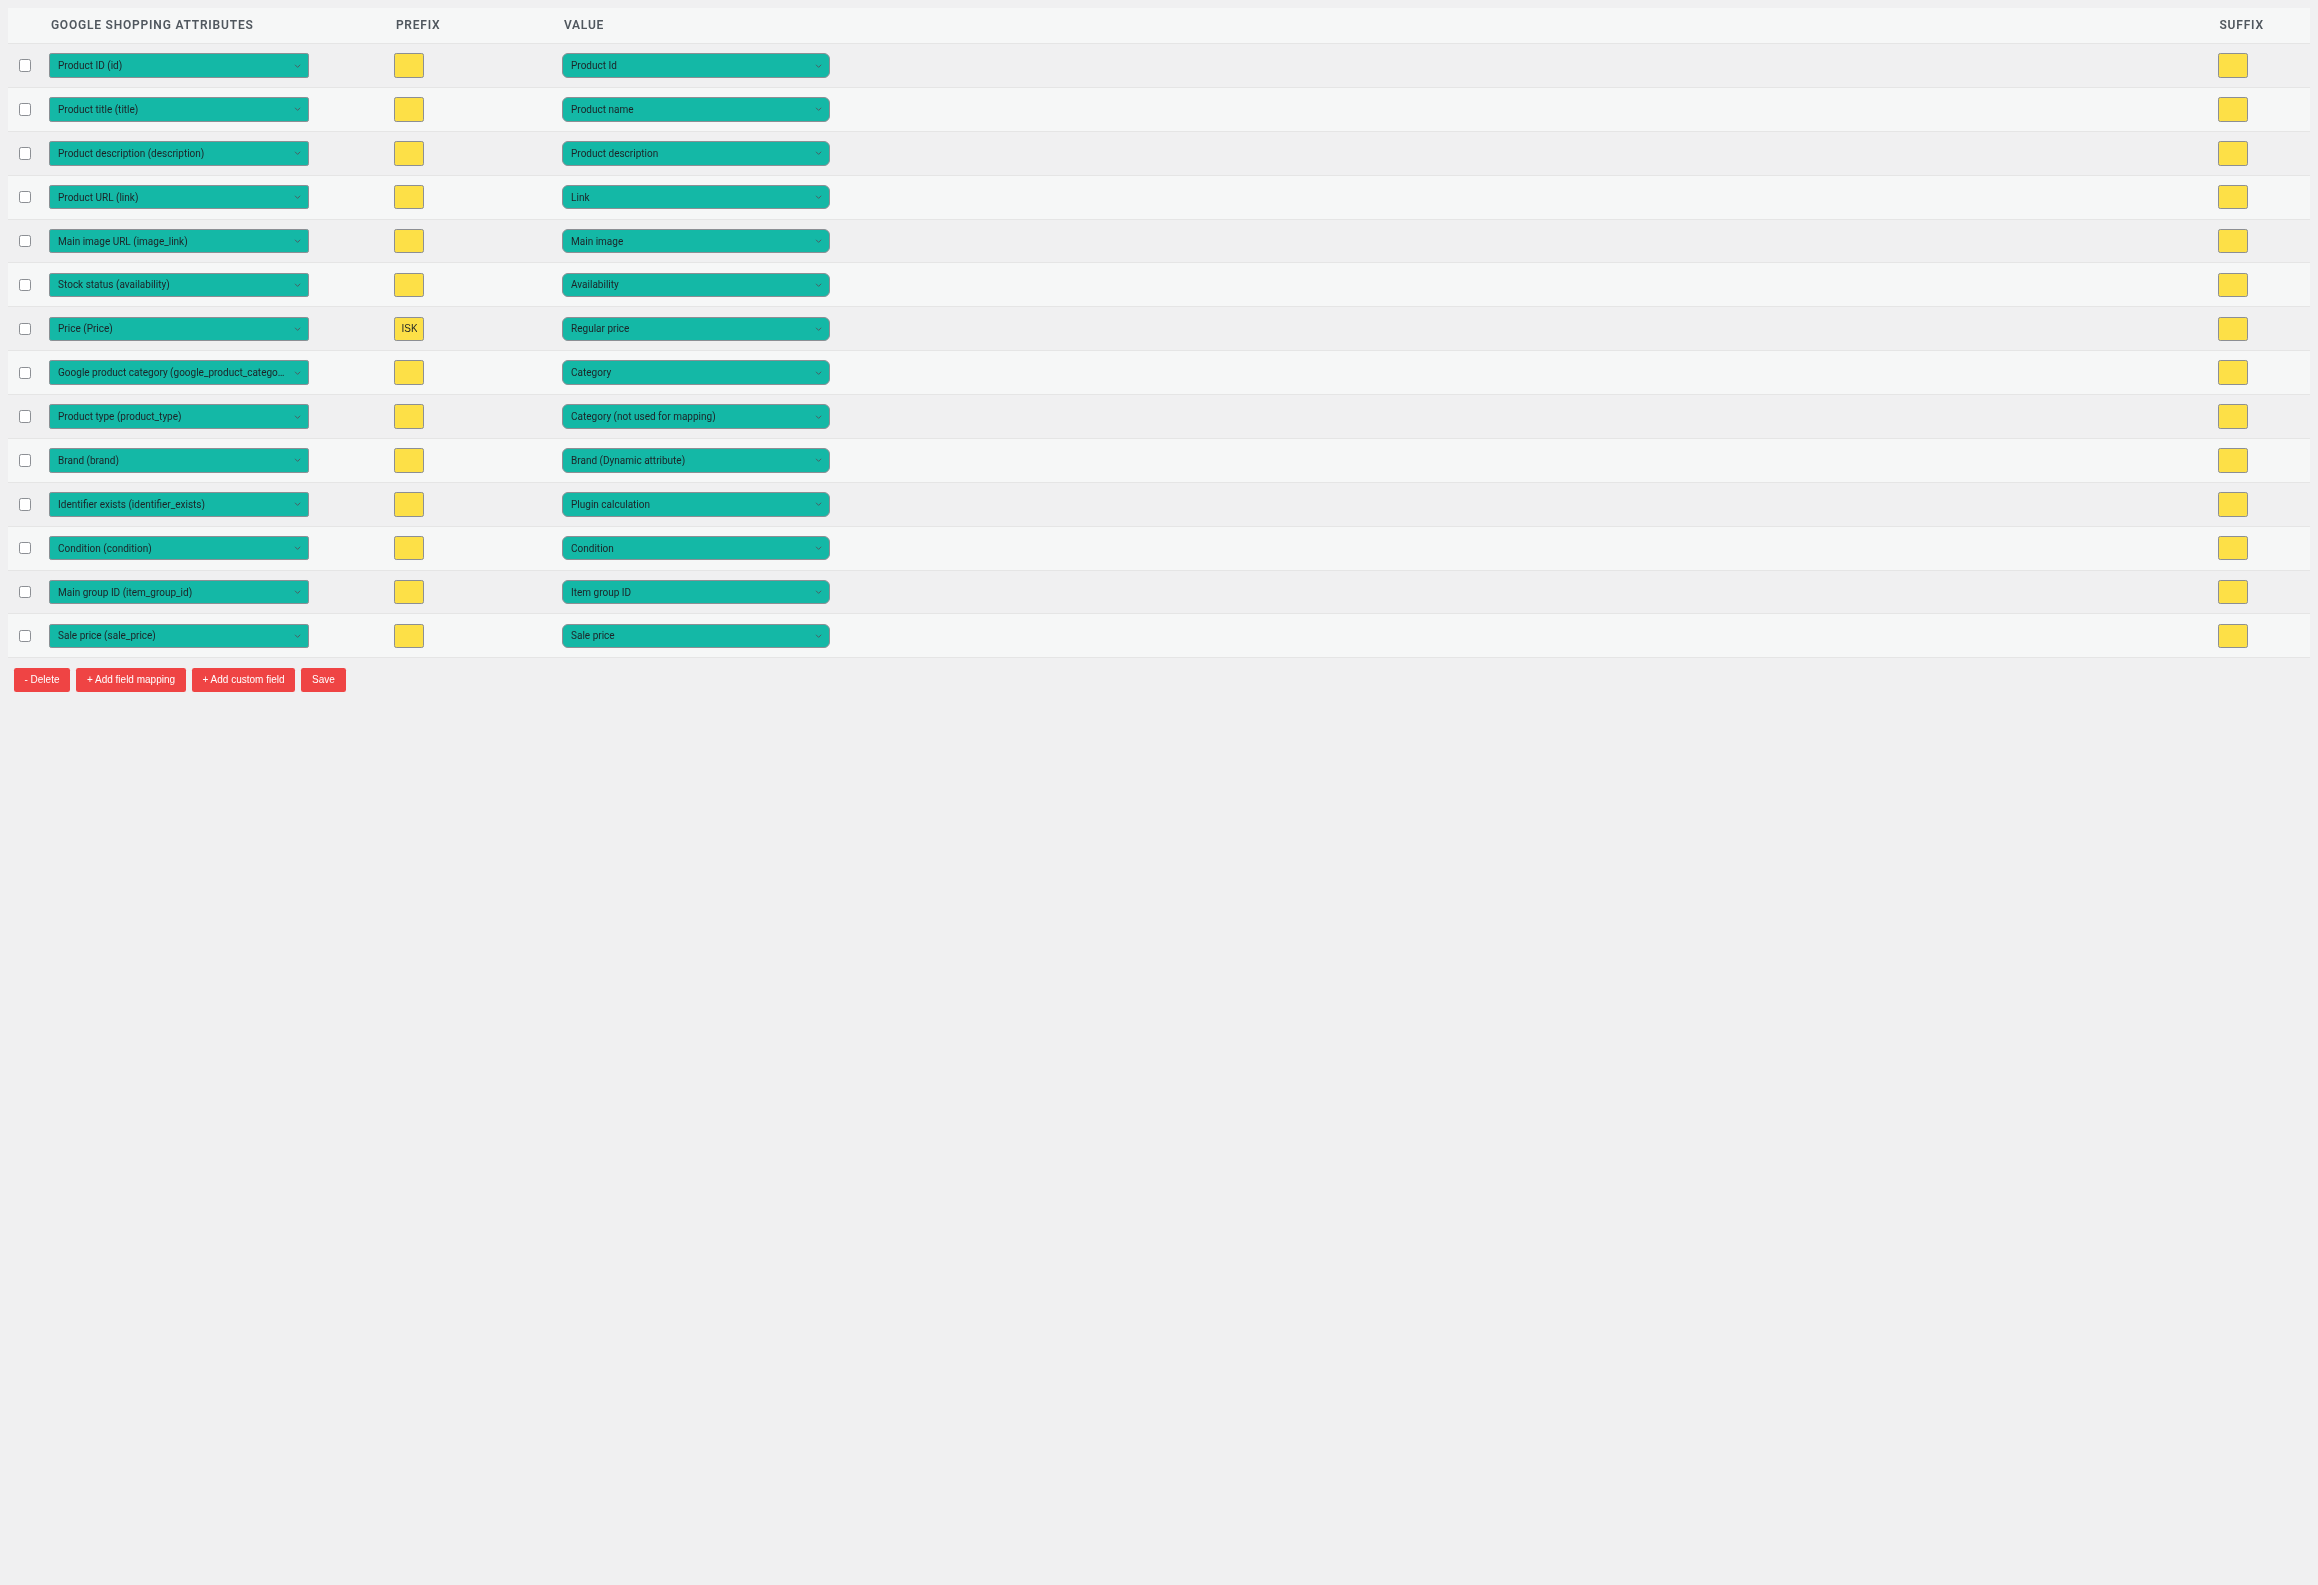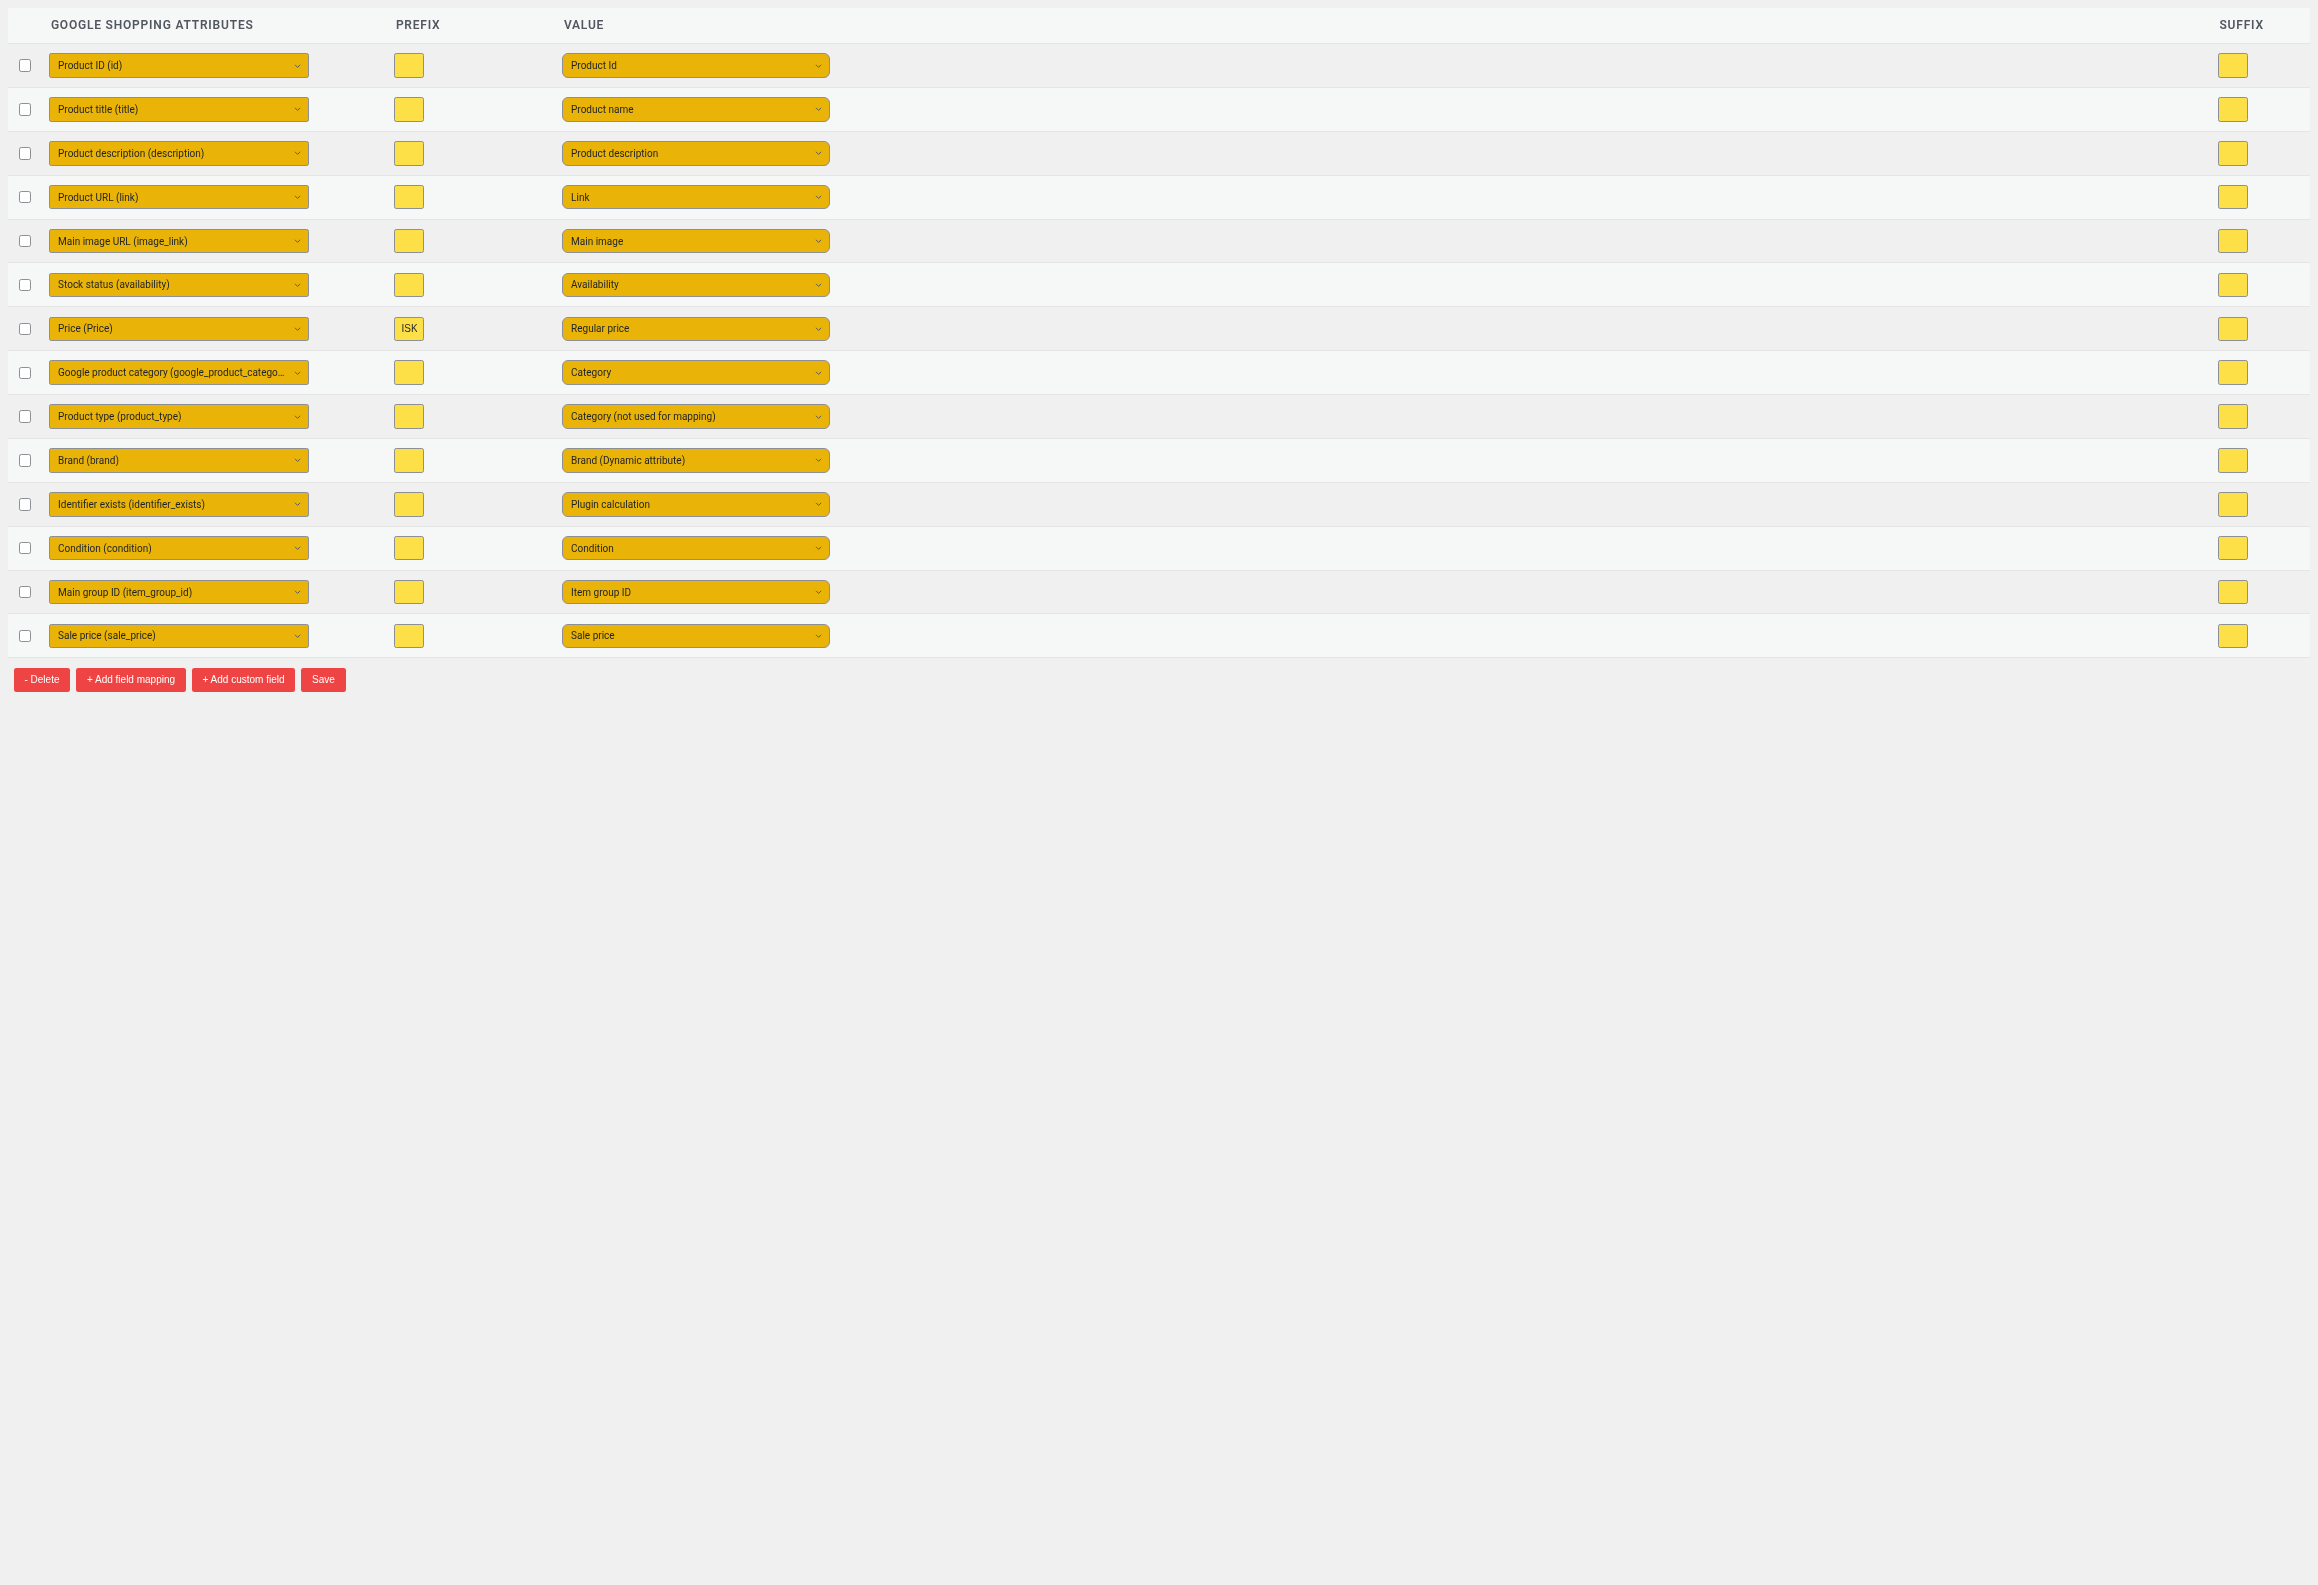--- a/index.html
+++ b/index.html
@@ -51,21 +51,21 @@
       appearance: none;
       -webkit-appearance: none;
       display: inline-block;
       vertical-align: middle;
     }
 
     .select-wrap {
       position: relative;
       width: 260px;
       height: 24.5px;
-      background: #eab308;
+      background: #14b8a6;
       border: 0.8px solid #8c8f94;
       border-radius: 2.3px;
       display: flex;
       align-items: center;
     }
     .select-wrap.value { width: 268px; border-radius: 6px; }
     .select-wrap .select-text {
       flex: 1;
       padding: 0 21.4px 0 7.7px;
       font-size: 10px;

